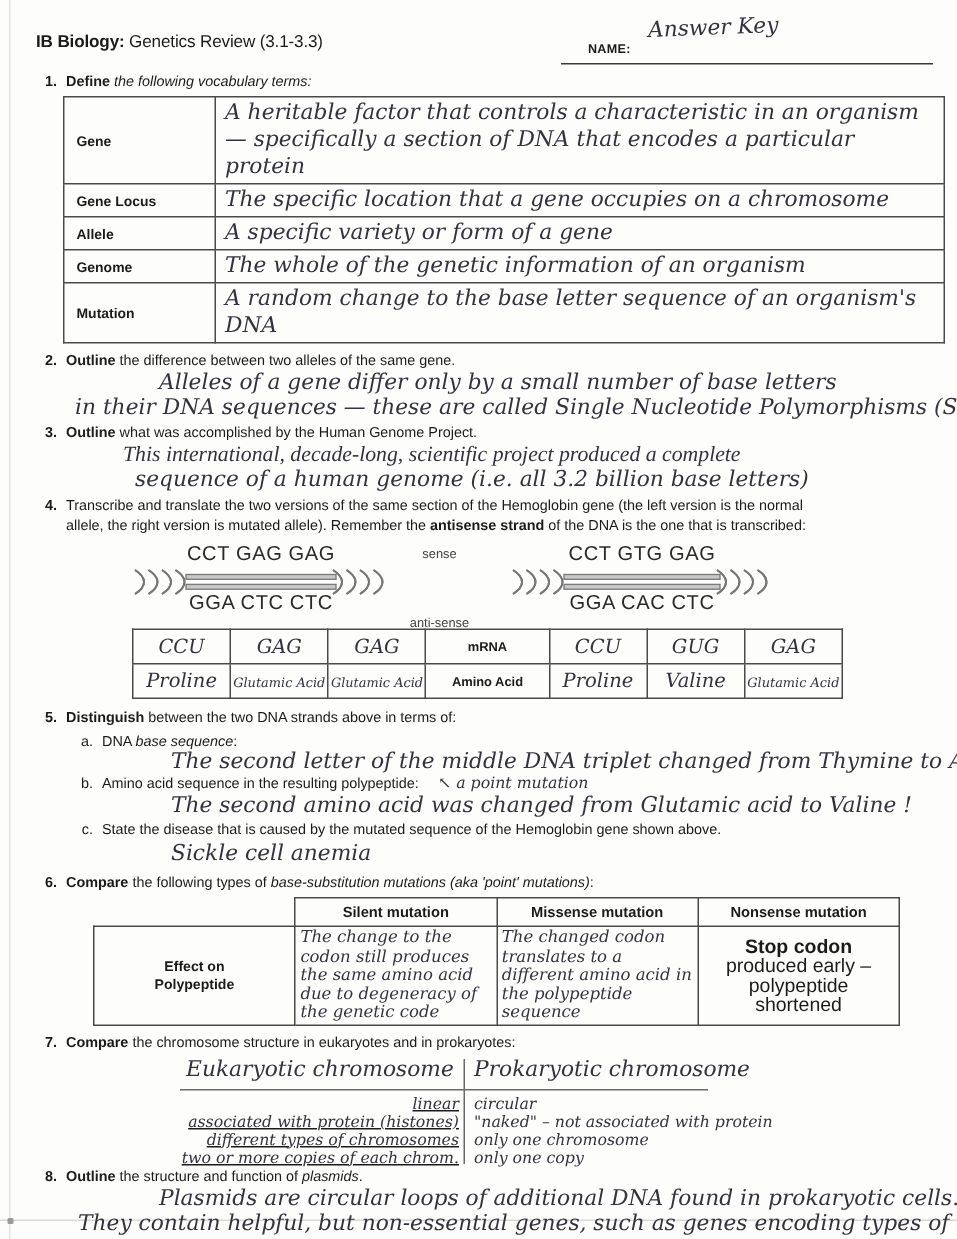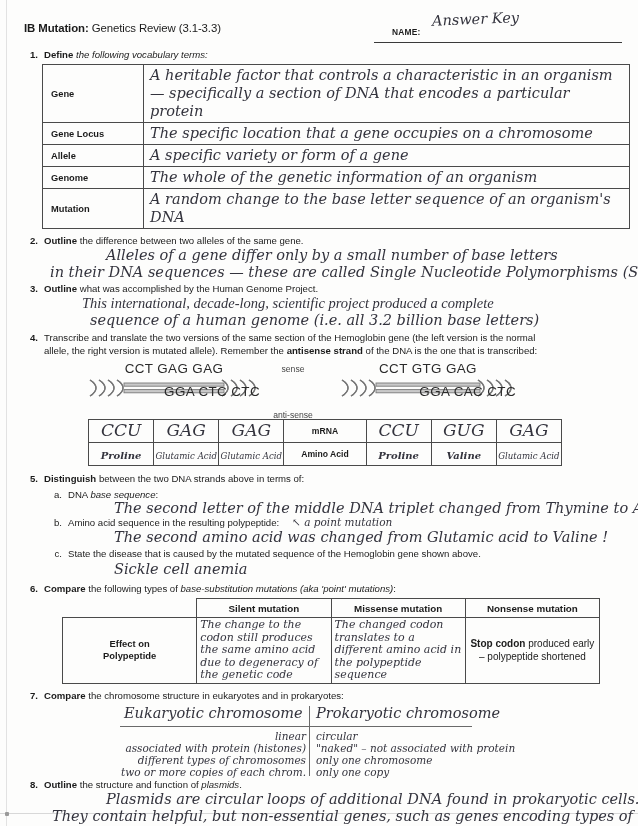--- a/index.html
+++ b/index.html
@@ -170,23 +170,23 @@
     height: 20px;
     text-align: center;
     vertical-align: middle;
   }
   .codon-tbl td.lbl {
     font-size: 8.6px;
     font-weight: bold;
     width: 74px;
   }
   .codon-tbl td.cd { width: 58px; }
-  .codon-tbl .hw { font-size: 17px; white-space: normal; }
+  .codon-tbl .hw { font-size: 13px; white-space: normal; }
   .codon-tbl .hw.two { font-size: 8.6px; line-height: 9px; }
-  .codon-tbl .hw.aa { font-size: 10px; font-weight: bold; }
+  .codon-tbl .hw.aa { font-size: 13px; }
 
   
   .mut-tbl {
     margin: 3px 0 0 62px;
     width: 538px;
     table-layout: fixed;
   }
   .mut-tbl td {
     border: 1px solid #4a4a4a;
     vertical-align: middle;
@@ -209,21 +209,21 @@
   }
   .mut-tbl td.blank { border: none; }
   .mut-tbl .hw {
     white-space: normal;
     font-size: 11px;
     line-height: 12.5px;
     text-align: left;
     display: block;
   }
   .mut-tbl .printed {
-    font-size: 10px;
+    font-size: 13px;
     line-height: 13px;
     text-align: center;
   }
   .mut-tbl .printed b { font-weight: bold; }
 
   
   .dna-row {
     position: relative;
     height: 54px;
     margin-top: 4px;
@@ -231,21 +231,21 @@
   .dna-unit { position: absolute; top: 0; }
   .dna-seq-top, .dna-seq-bot {
     position: absolute;
     left: 0; right: 0;
     text-align: center;
     font-size: 13.4px;
     letter-spacing: 0.4px;
     color: #2a2a2a;
   }
   .dna-seq-top { top: 0; }
-  .dna-seq-bot { bottom: 16px; text-align: right; }
+  .dna-seq-bot { bottom: 6px; }
   .dna-graphic {
     position: absolute;
     left: 0; top: 17px;
     height: 20px;
   }
   .sense-lbl, .antisense-lbl {
     position: absolute;
     text-align: center;
     font-size: 8.6px;
     color: #444;
@@ -270,20 +270,21 @@
     width: 352px; height: 1px;
     background: #6a6a6a;
   }
   .q7-head-l { position: absolute; left: 100px; top: 1px; }
   .q7-head-r { position: absolute; left: 292px; top: 1px; }
   .q7-col-l {
     position: absolute;
     left: 96px; top: 26px;
     width: 186px;
     text-align: right;
+    text-decoration: underline;
   }
   .q7-col-r {
     position: absolute;
     left: 292px; top: 26px;
     width: 250px;
     text-align: left;
   }
   .q7-col-l .hw-xs, .q7-col-r .hw-xs { display: block; white-space: nowrap; }
 
   .ans { margin-left: 44px; }
@@ -298,21 +299,21 @@
 <body>
 
 <div class="page">
   <div class="scan-edge-left"></div>
   <div class="scan-edge-bottom"></div>
   <div class="scan-dot"></div>
 
   <div class="content">
 
     <div class="header">
-      <div class="doc-title"><b>IB Mutation:</b><span> Genetics Review (3.1-3.3)</span></div>
+      <div class="doc-title"><b>IB Biology:</b><span> Genetics Review (3.1-3.3)</span></div>
       <div class="name-block">
         <div class="name-label">NAME:</div>
         <div class="name-value hw">Answer Key</div>
         <div class="name-rule"></div>
       </div>
     </div>
 
     <div class="q">
       <div class="q-line">
         <span class="q-num">1.</span>

